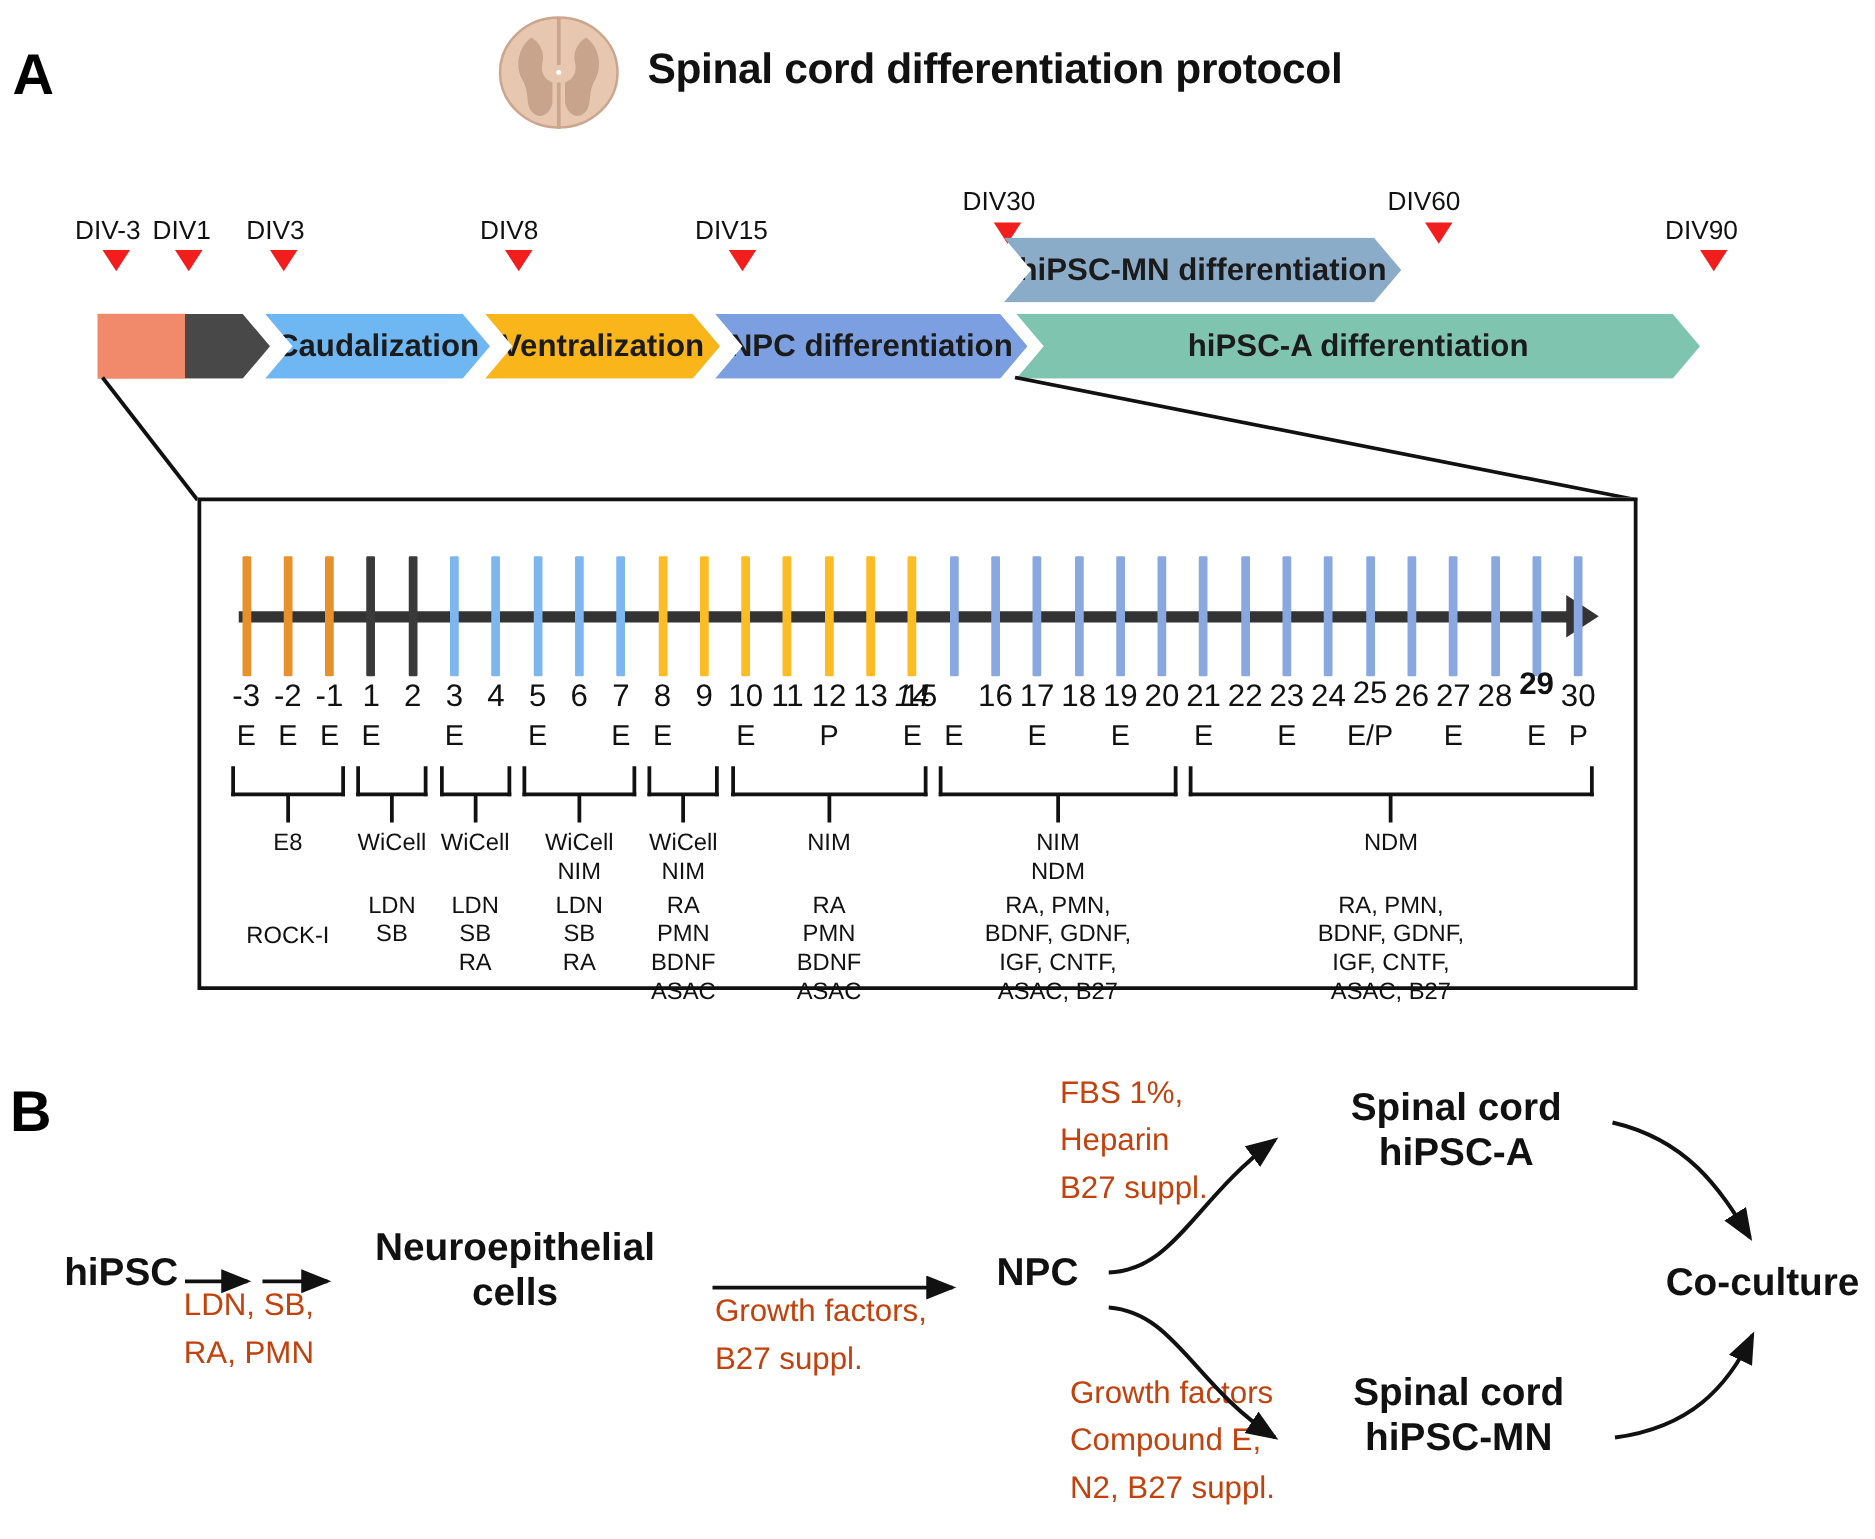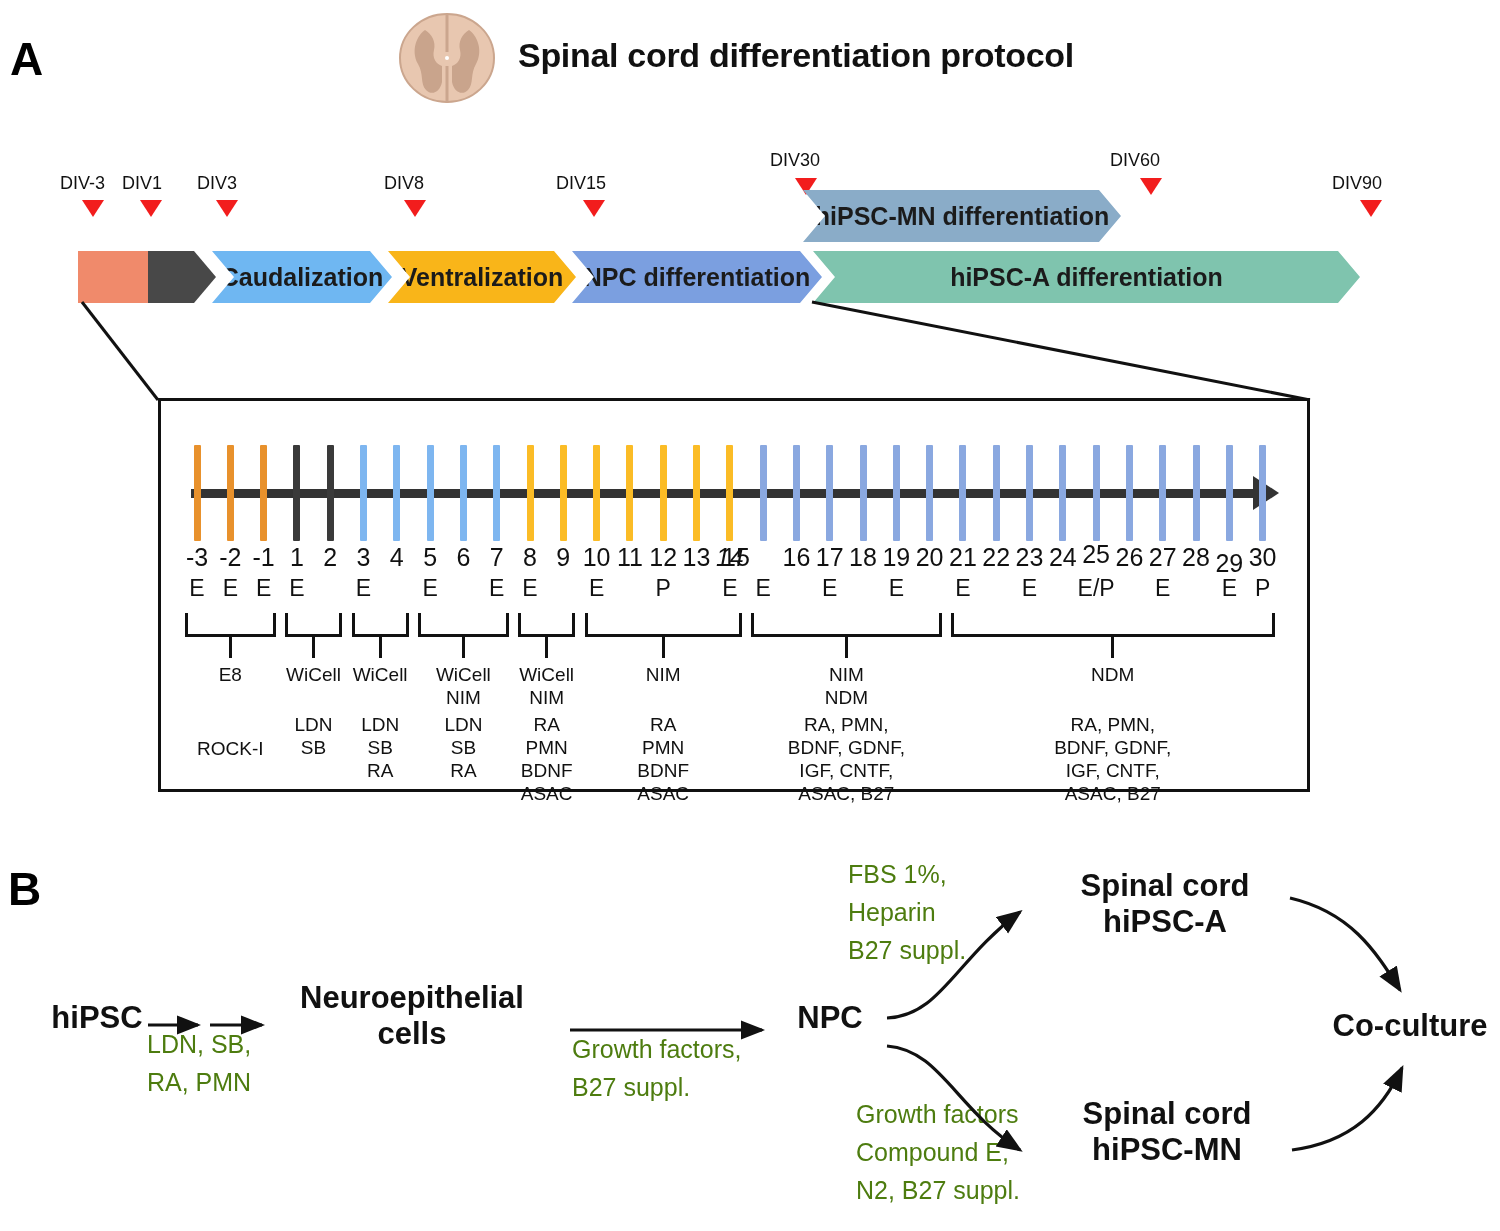--- a/index.html
+++ b/index.html
@@ -4,21 +4,21 @@
 <style>
   html,body{margin:0;padding:0;background:#ffffff;}
   body{width:1500px;height:1231px;position:relative;
        font-family:"Liberation Sans","DejaVu Sans",sans-serif;color:#1a1a1a;
        overflow:hidden;}
   .abs{position:absolute;}
   .panel-letter{font-size:46px;font-weight:bold;font-family:"Liberation Sans",sans-serif;color:#000;}
   .title{font-size:34px;font-weight:bold;letter-spacing:-.3px;color:#111;}
 
   
-  .div-label{font-size:18px;color:#111;white-space:nowrap;}
+  .div-label{font-size:21px;color:#111;white-space:nowrap;}
   .tri{width:0;height:0;border-left:11px solid transparent;border-right:11px solid transparent;
        border-top:17px solid #f21d1d;}
 
   
   .bar{height:52px;display:flex;align-items:center;justify-content:center;
        font-size:25px;font-weight:bold;color:#1b1b1b;white-space:nowrap;}
   .chev{clip-path:polygon(0 0, calc(100% - 22px) 0, 100% 50%, calc(100% - 22px) 100%, 0 100%);}
   .chev-both{clip-path:polygon(0 0, calc(100% - 22px) 0, 100% 50%, calc(100% - 22px) 100%, 0 100%, 22px 50%);}
 
   
@@ -31,21 +31,21 @@
   .ep{position:absolute;font-size:23px;text-align:center;color:#111;}
 
   .brace{position:absolute;box-sizing:border-box;border:3px solid #111;border-top:none;
          height:24px;}
   .brace-stem{position:absolute;width:3px;background:#111;height:22px;}
   .grouplbl{position:absolute;font-size:19px;line-height:23px;text-align:center;color:#111;}
   .factorlbl{position:absolute;font-size:19px;line-height:23px;text-align:center;color:#111;}
 
   
   .bnode{position:absolute;font-size:31px;font-weight:bold;line-height:36px;color:#111;text-align:center;}
-  .bnote{position:absolute;font-size:25px;line-height:38px;color:#4d7c0f;}
+  .bnote{position:absolute;font-size:25px;line-height:38px;color:#c2410c;}
   svg{overflow:visible;}
 </style>
 </head>
 <body>
 
 <div class="abs panel-letter" style="left:10px;top:32px;">A</div>
 
 <div class="abs" style="left:392px;top:8px;width:110px;height:100px;">
   <svg width="110" height="100" viewBox="0 0 110 100">
     <ellipse cx="55" cy="50" rx="47" ry="44" fill="#E8C7B0" stroke="#CBA68E" stroke-width="2"></ellipse>
@@ -163,21 +163,21 @@
       <div class="daynum" style="left: 713.3px; top: 142px; width: 44px;">19</div>
       <div class="daynum" style="left: 746.6px; top: 142px; width: 44px;">20</div>
       <div class="daynum" style="left: 779.9px; top: 142px; width: 44px;">21</div>
       <div class="daynum" style="left: 813.2px; top: 142px; width: 44px;">22</div>
       <div class="daynum" style="left: 846.5px; top: 142px; width: 44px;">23</div>
       <div class="daynum" style="left: 879.8px; top: 142px; width: 44px;">24</div>
       <div class="daynum" style="left: 913.1px; top: 139px; width: 44px; text-align: center;">25</div>
       <div class="daynum" style="left: 946.4px; top: 142px; width: 44px;">26</div>
       <div class="daynum" style="left: 979.7px; top: 142px; width: 44px;">27</div>
       <div class="daynum" style="left: 1013px; top: 142px; width: 44px;">28</div>
-      <div class="daynum" style="left: 1046.3px; top: 148px; width: 44px;">29</div>
+      <div class="daynum" style="left: 1046.3px; top: 132px; width: 44px; font-weight: bold;">29</div>
       <div class="daynum" style="left: 1079.6px; top: 142px; width: 44px;">30</div>
     </div>
   <div id="eps">
       <div class="ep" style="left: 12px; top: 174px; width: 48px;">E</div>
       <div class="ep" style="left: 45.3px; top: 174px; width: 48px;">E</div>
       <div class="ep" style="left: 78.6px; top: 174px; width: 48px;">E</div>
       <div class="ep" style="left: 111.9px; top: 174px; width: 48px;">E</div>
       <div class="ep" style="left: 178.5px; top: 174px; width: 48px;">E</div>
       <div class="ep" style="left: 245.1px; top: 174px; width: 48px;">E</div>
       <div class="ep" style="left: 311.7px; top: 174px; width: 48px;">E</div>

